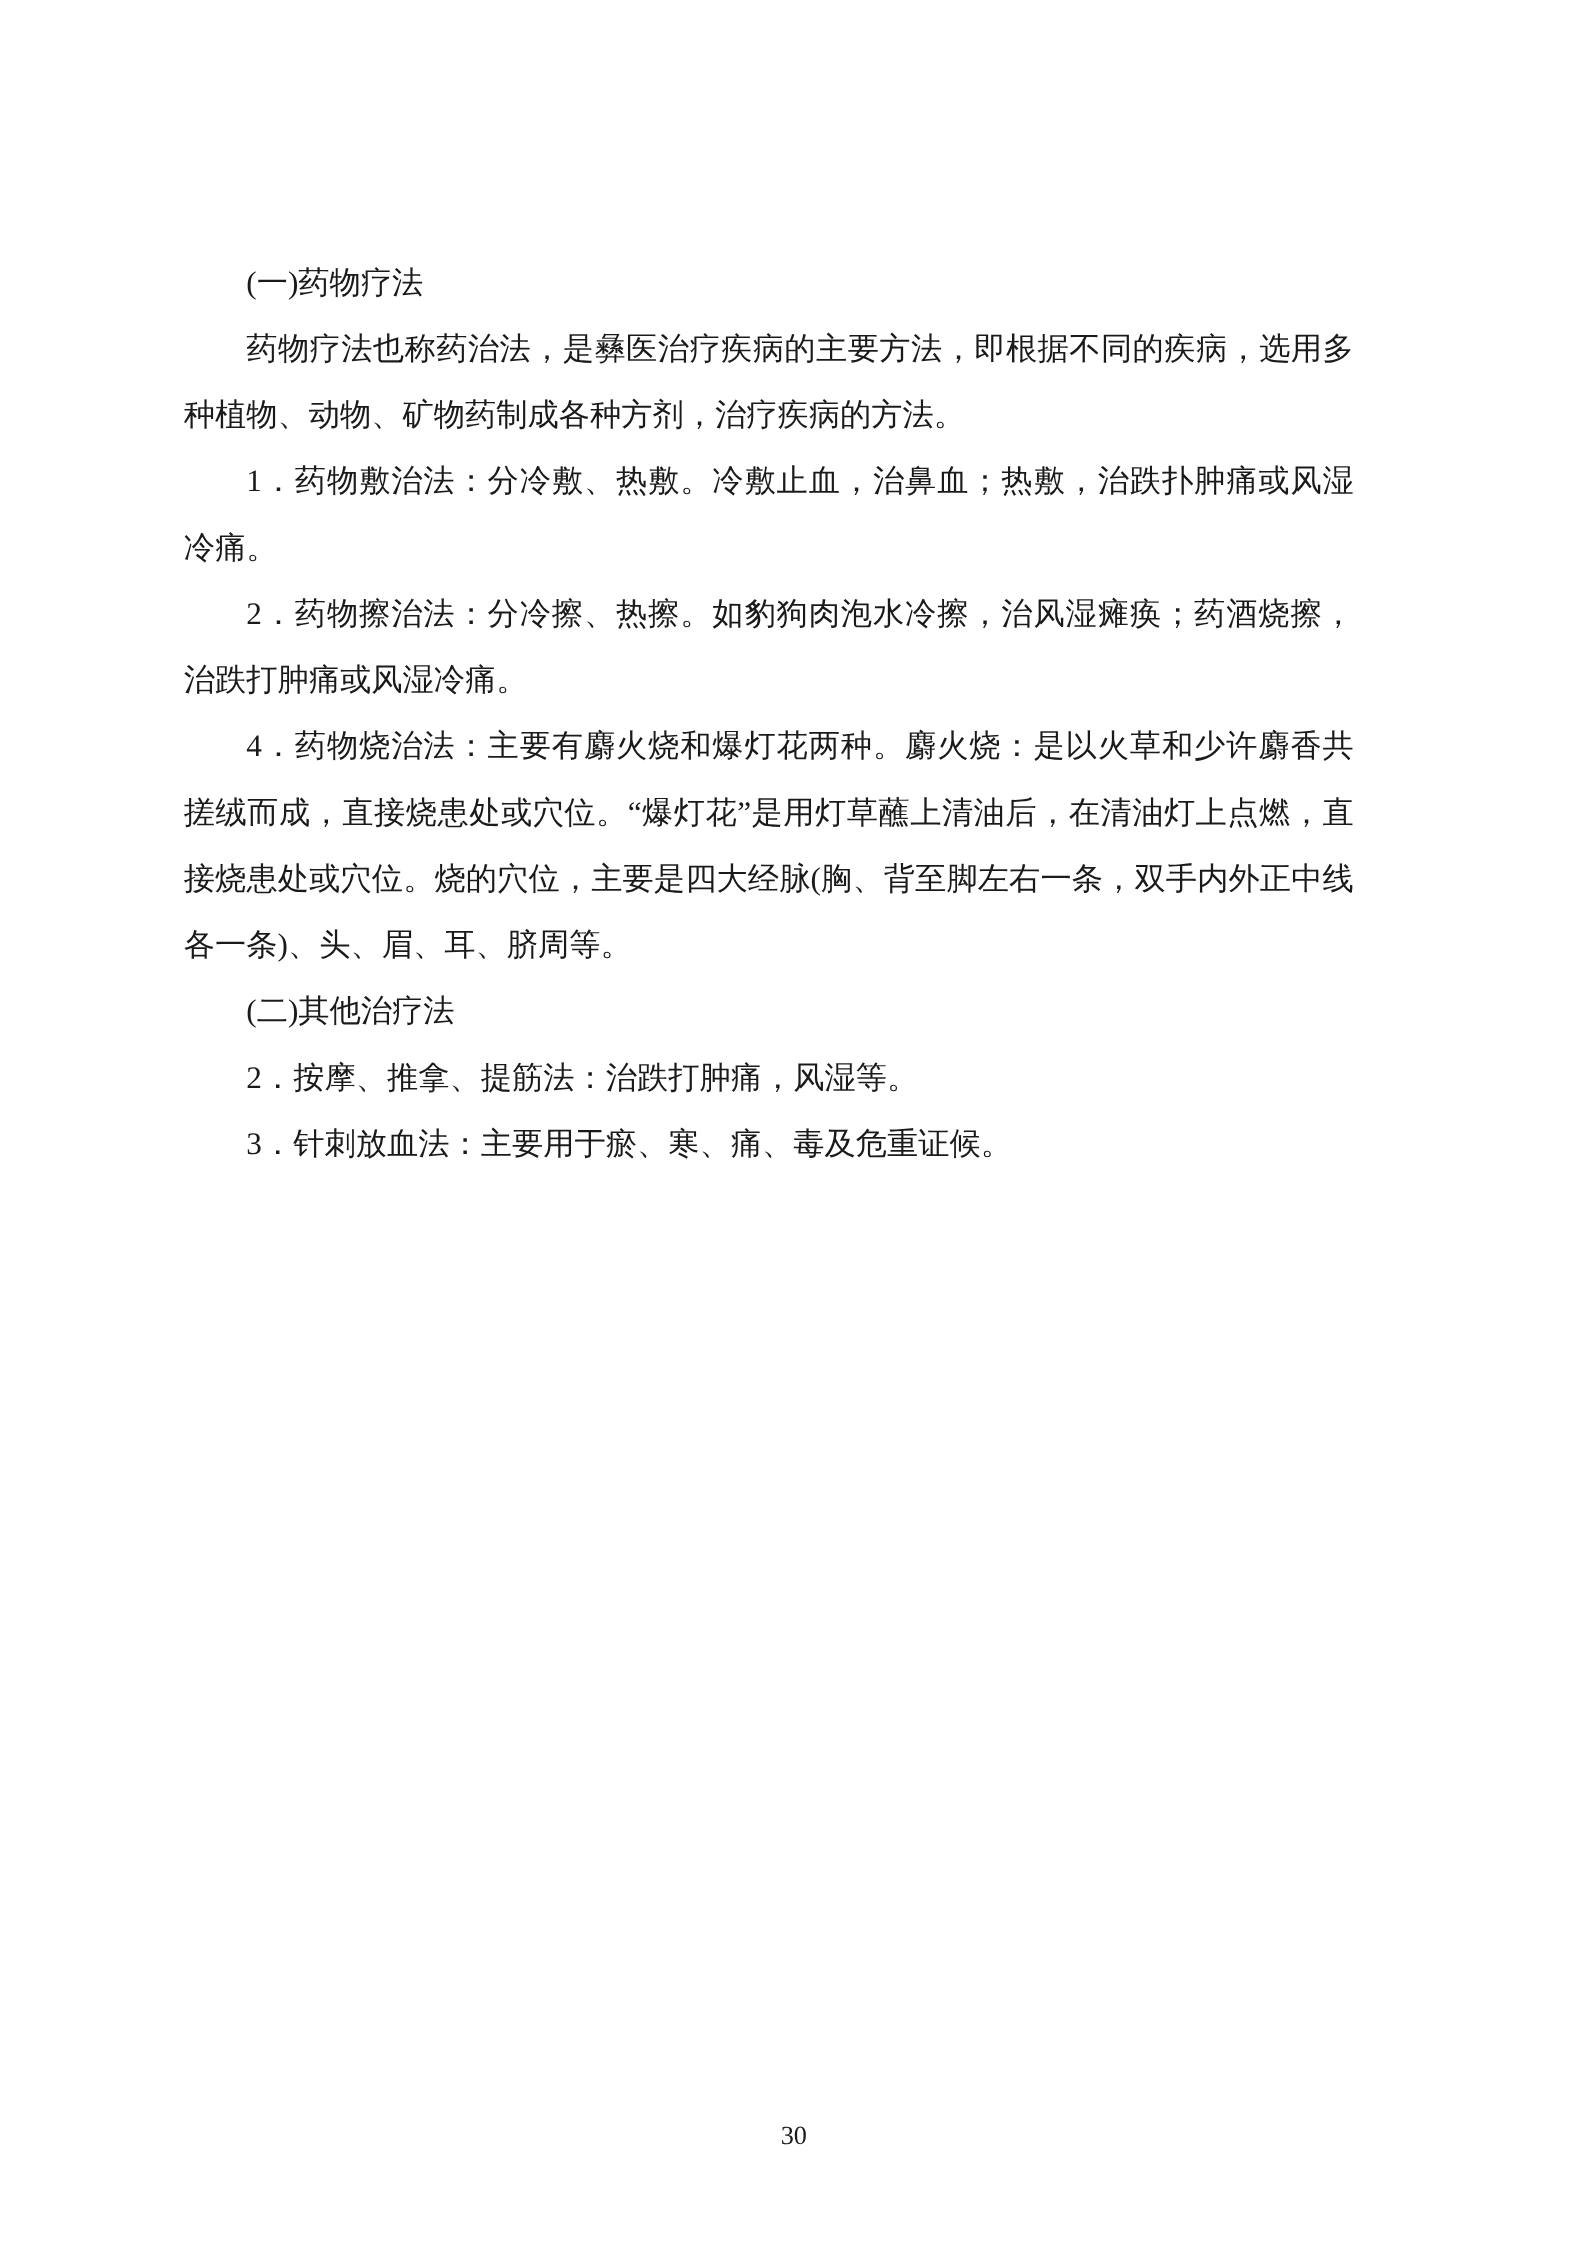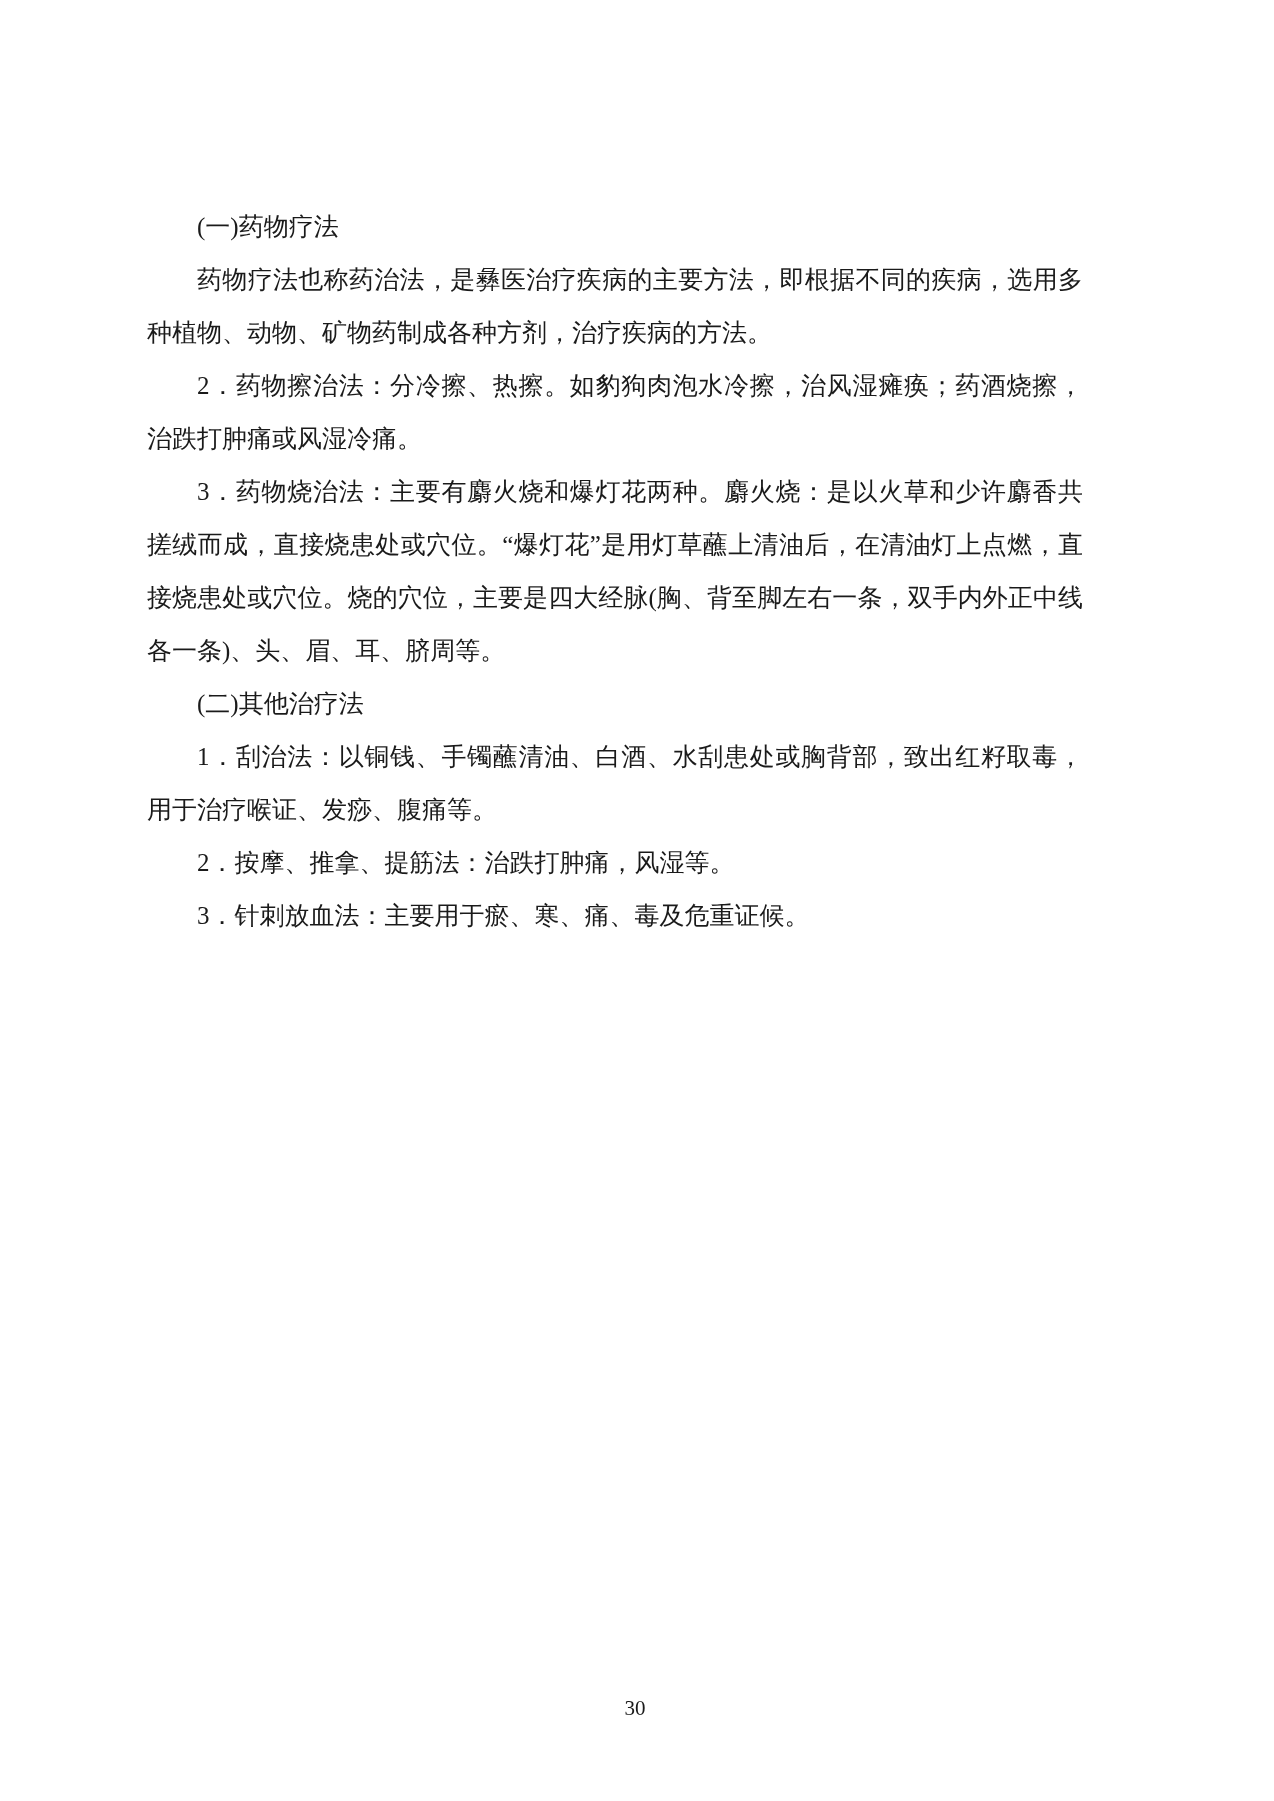--- a/index.html
+++ b/index.html
@@ -43,21 +43,21 @@
     color: #1a1a1a;
   }
 </style>
 </head>
 <body>
 
 <div class="page">
   <div class="doc-body">
     <p class="para">(一)药物疗法</p>
     <p class="para">药物疗法也称药治法，是彝医治疗疾病的主要方法，即根据不同的疾病，选用多种植物、动物、矿物药制成各种方剂，治疗疾病的方法。</p>
+    <p class="para">1．药物敷治法：分冷敷、热敷。冷敷止血，治鼻血；热敷，治跌扑肿痛或风湿冷痛。</p>
     <p class="para">2．药物擦治法：分冷擦、热擦。如豹狗肉泡水冷擦，治风湿瘫痪；药酒烧擦，治跌打肿痛或风湿冷痛。</p>
-    <p class="para">3．药物烧治法：主要有麝火烧和爆灯花两种。麝火烧：是以火草和少许麝香共搓绒而成，直接烧患处或穴位。“爆灯花”是用灯草蘸上清油后，在清油灯上点燃，直接烧患处或穴位。烧的穴位，主要是四大经脉(胸、背至脚左右一条，双手内外正中线各一条)、头、眉、耳、脐周等。</p>
+    <p class="para">4．药物烧治法：主要有麝火烧和爆灯花两种。麝火烧：是以火草和少许麝香共搓绒而成，直接烧患处或穴位。“爆灯花”是用灯草蘸上清油后，在清油灯上点燃，直接烧患处或穴位。烧的穴位，主要是四大经脉(胸、背至脚左右一条，双手内外正中线各一条)、头、眉、耳、脐周等。</p>
     <p class="para">(二)其他治疗法</p>
-    <p class="para">1．刮治法：以铜钱、手镯蘸清油、白酒、水刮患处或胸背部，致出红籽取毒，用于治疗喉证、发痧、腹痛等。</p>
     <p class="para">2．按摩、推拿、提筋法：治跌打肿痛，风湿等。</p>
     <p class="para">3．针刺放血法：主要用于瘀、寒、痛、毒及危重证候。</p>
   </div>
   <div class="page-number">30</div>
 </div>
 
 </body></html>

